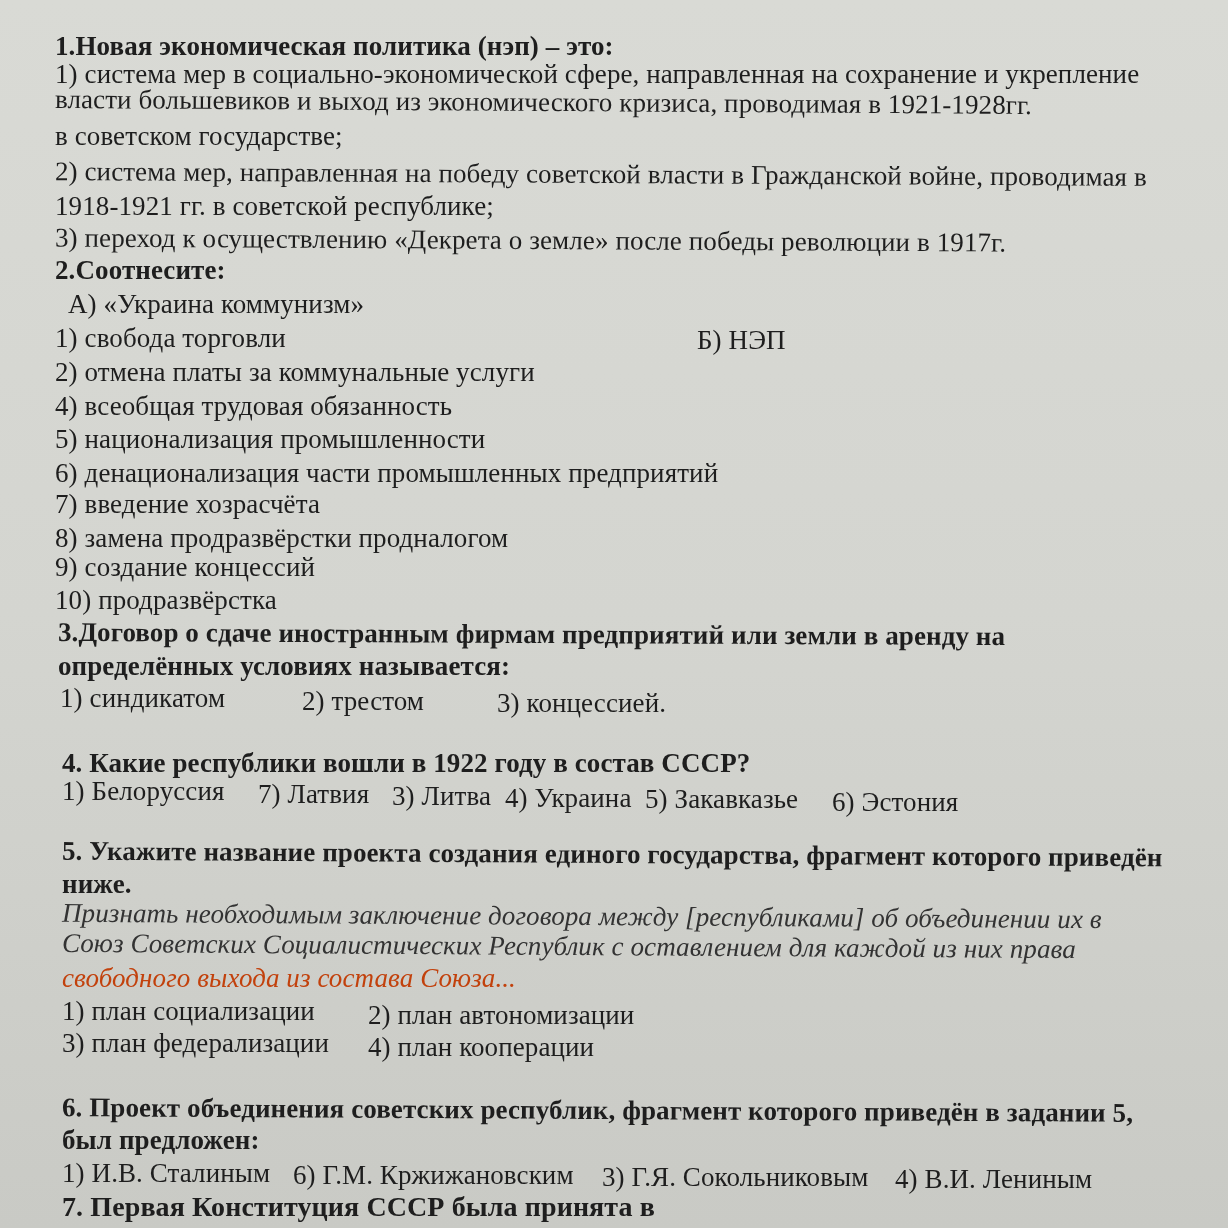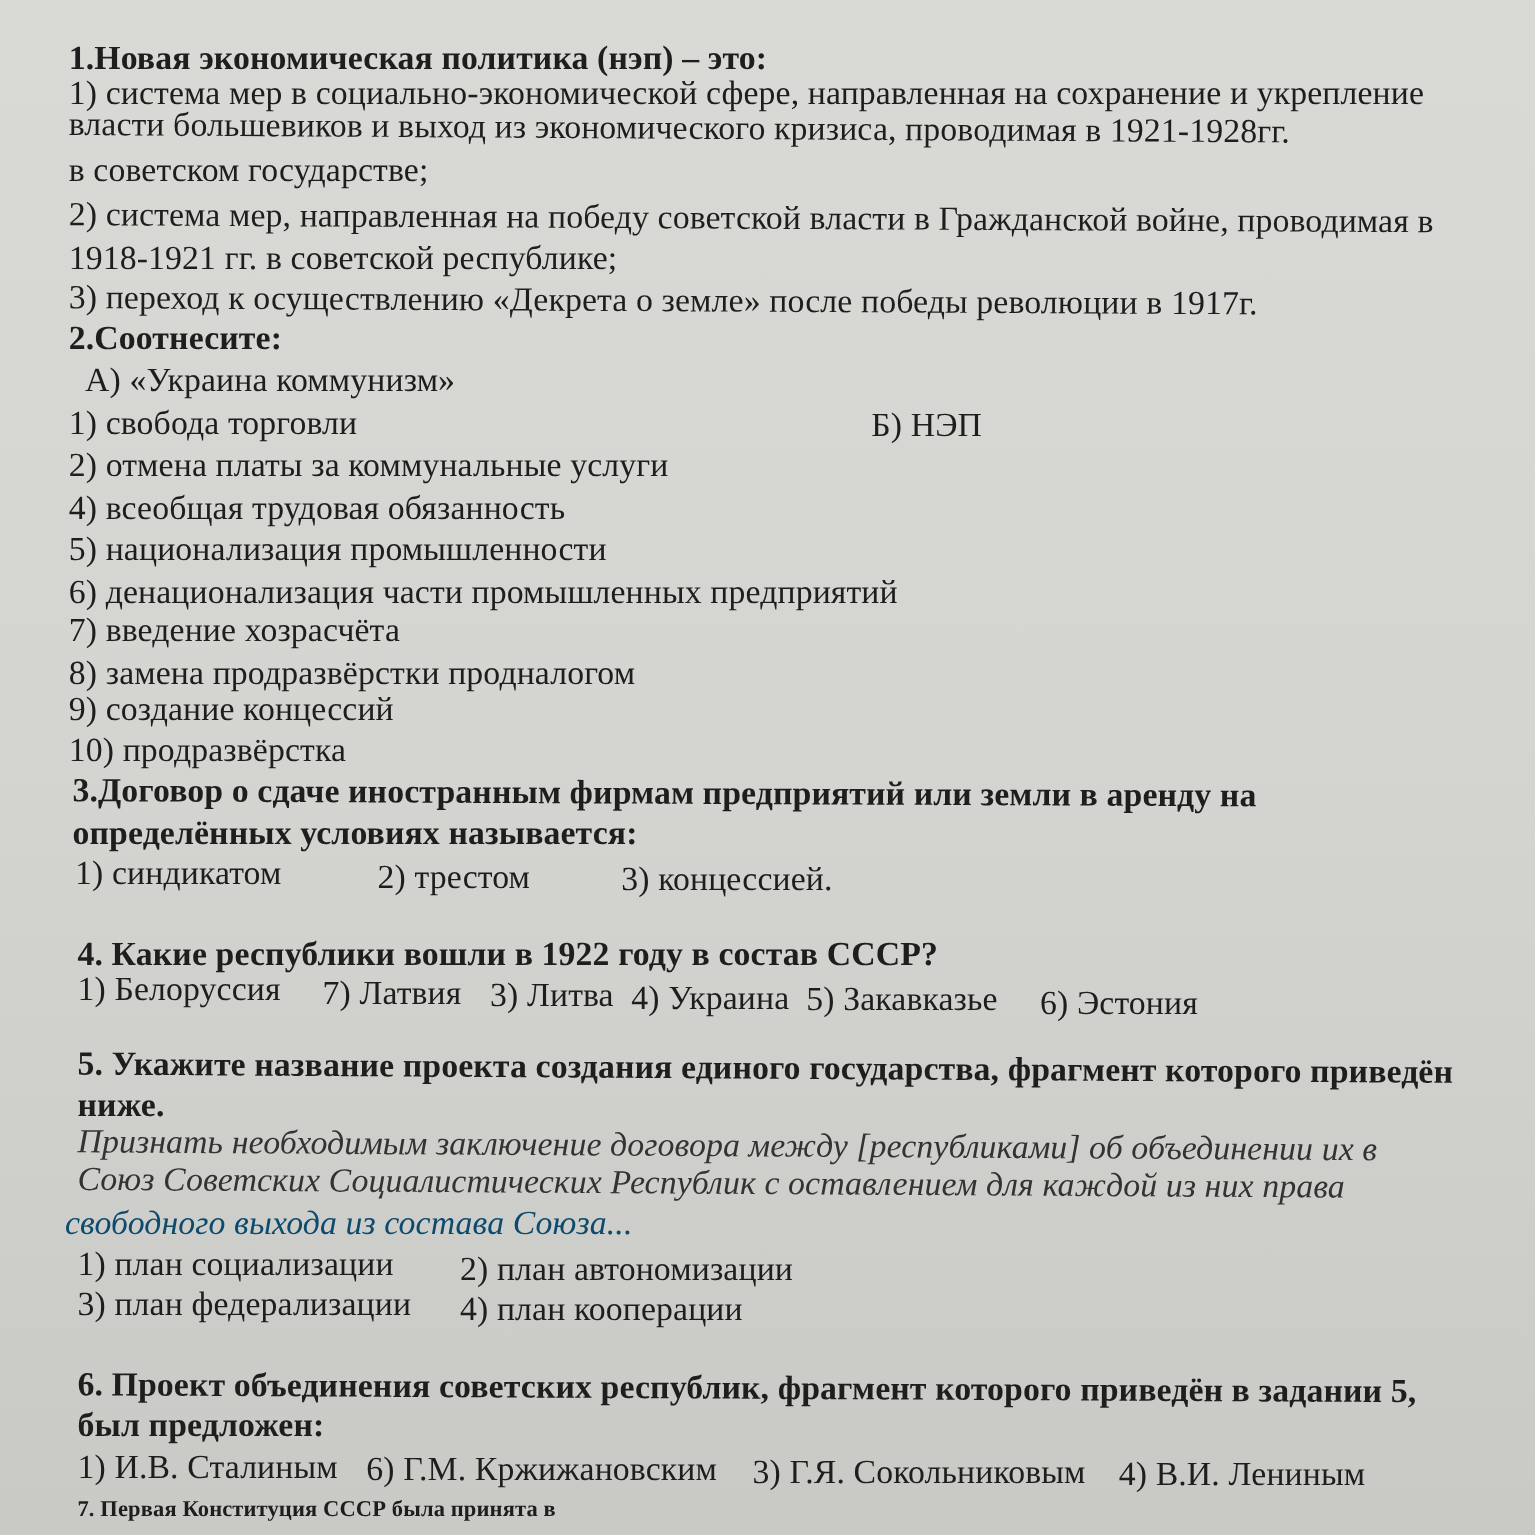--- a/index.html
+++ b/index.html
@@ -52,27 +52,27 @@
   <div class="line" style="left:258px;top:778px;">7) Латвия</div>
   <div class="line" style="left:392px;top:780px;">3) Литва</div>
   <div class="line" style="left:505px;top:782px;">4) Украина</div>
   <div class="line" style="left:645px;top:783px;">5) Закавказье</div>
   <div class="line" style="left:832px;top:786px;">6) Эстония</div>
 
   <div class="line b" style="left:62px;top:838px;transform:rotate(0.35deg);">5. Укажите название проекта создания единого государства, фрагмент которого приведён</div>
   <div class="line b" style="left:62px;top:868px;">ниже.</div>
   <div class="line i" style="left:62px;top:900px;transform:rotate(0.35deg);color:#333;">Признать необходимым заключение договора между [республиками] об объединении их в</div>
   <div class="line i" style="left:62px;top:930px;transform:rotate(0.35deg);color:#333;">Союз Советских Социалистических Республик с оставлением для каждой из них права</div>
-  <div class="line i" style="left:52px;top:962px;color:#0c4a6e;">свободного выхода из состава Союза...</div>
+  <div class="line i" style="left:62px;top:962px;color:#c2410c;">свободного выхода из состава Союза...</div>
   <div class="line" style="left:62px;top:995px;">1) план социализации</div>
   <div class="line" style="left:368px;top:999px;">2) план автономизации</div>
   <div class="line" style="left:62px;top:1027px;">3) план федерализации</div>
   <div class="line" style="left:368px;top:1031px;">4) план кооперации</div>
 
   <div class="line b" style="left:62px;top:1094px;transform:rotate(0.3deg);">6. Проект объединения советских республик, фрагмент которого приведён в задании 5,</div>
   <div class="line b" style="left:62px;top:1124px;">был предложен:</div>
   <div class="line" style="left:62px;top:1157px;">1) И.В. Сталиным</div>
   <div class="line" style="left:293px;top:1159px;">6) Г.М. Кржижановским</div>
   <div class="line" style="left:602px;top:1161px;">3) Г.Я. Сокольниковым</div>
   <div class="line" style="left:895px;top:1163px;">4) В.И. Лениным</div>
 
-  <div class="line b" style="left:62px;top:1191px;font-size:18px;">7. Первая Конституция СССР была принята в</div>
+  <div class="line b" style="left:62px;top:1191px;font-size:28px;">7. Первая Конституция СССР была принята в</div>
 </div>
 
 </body></html>

